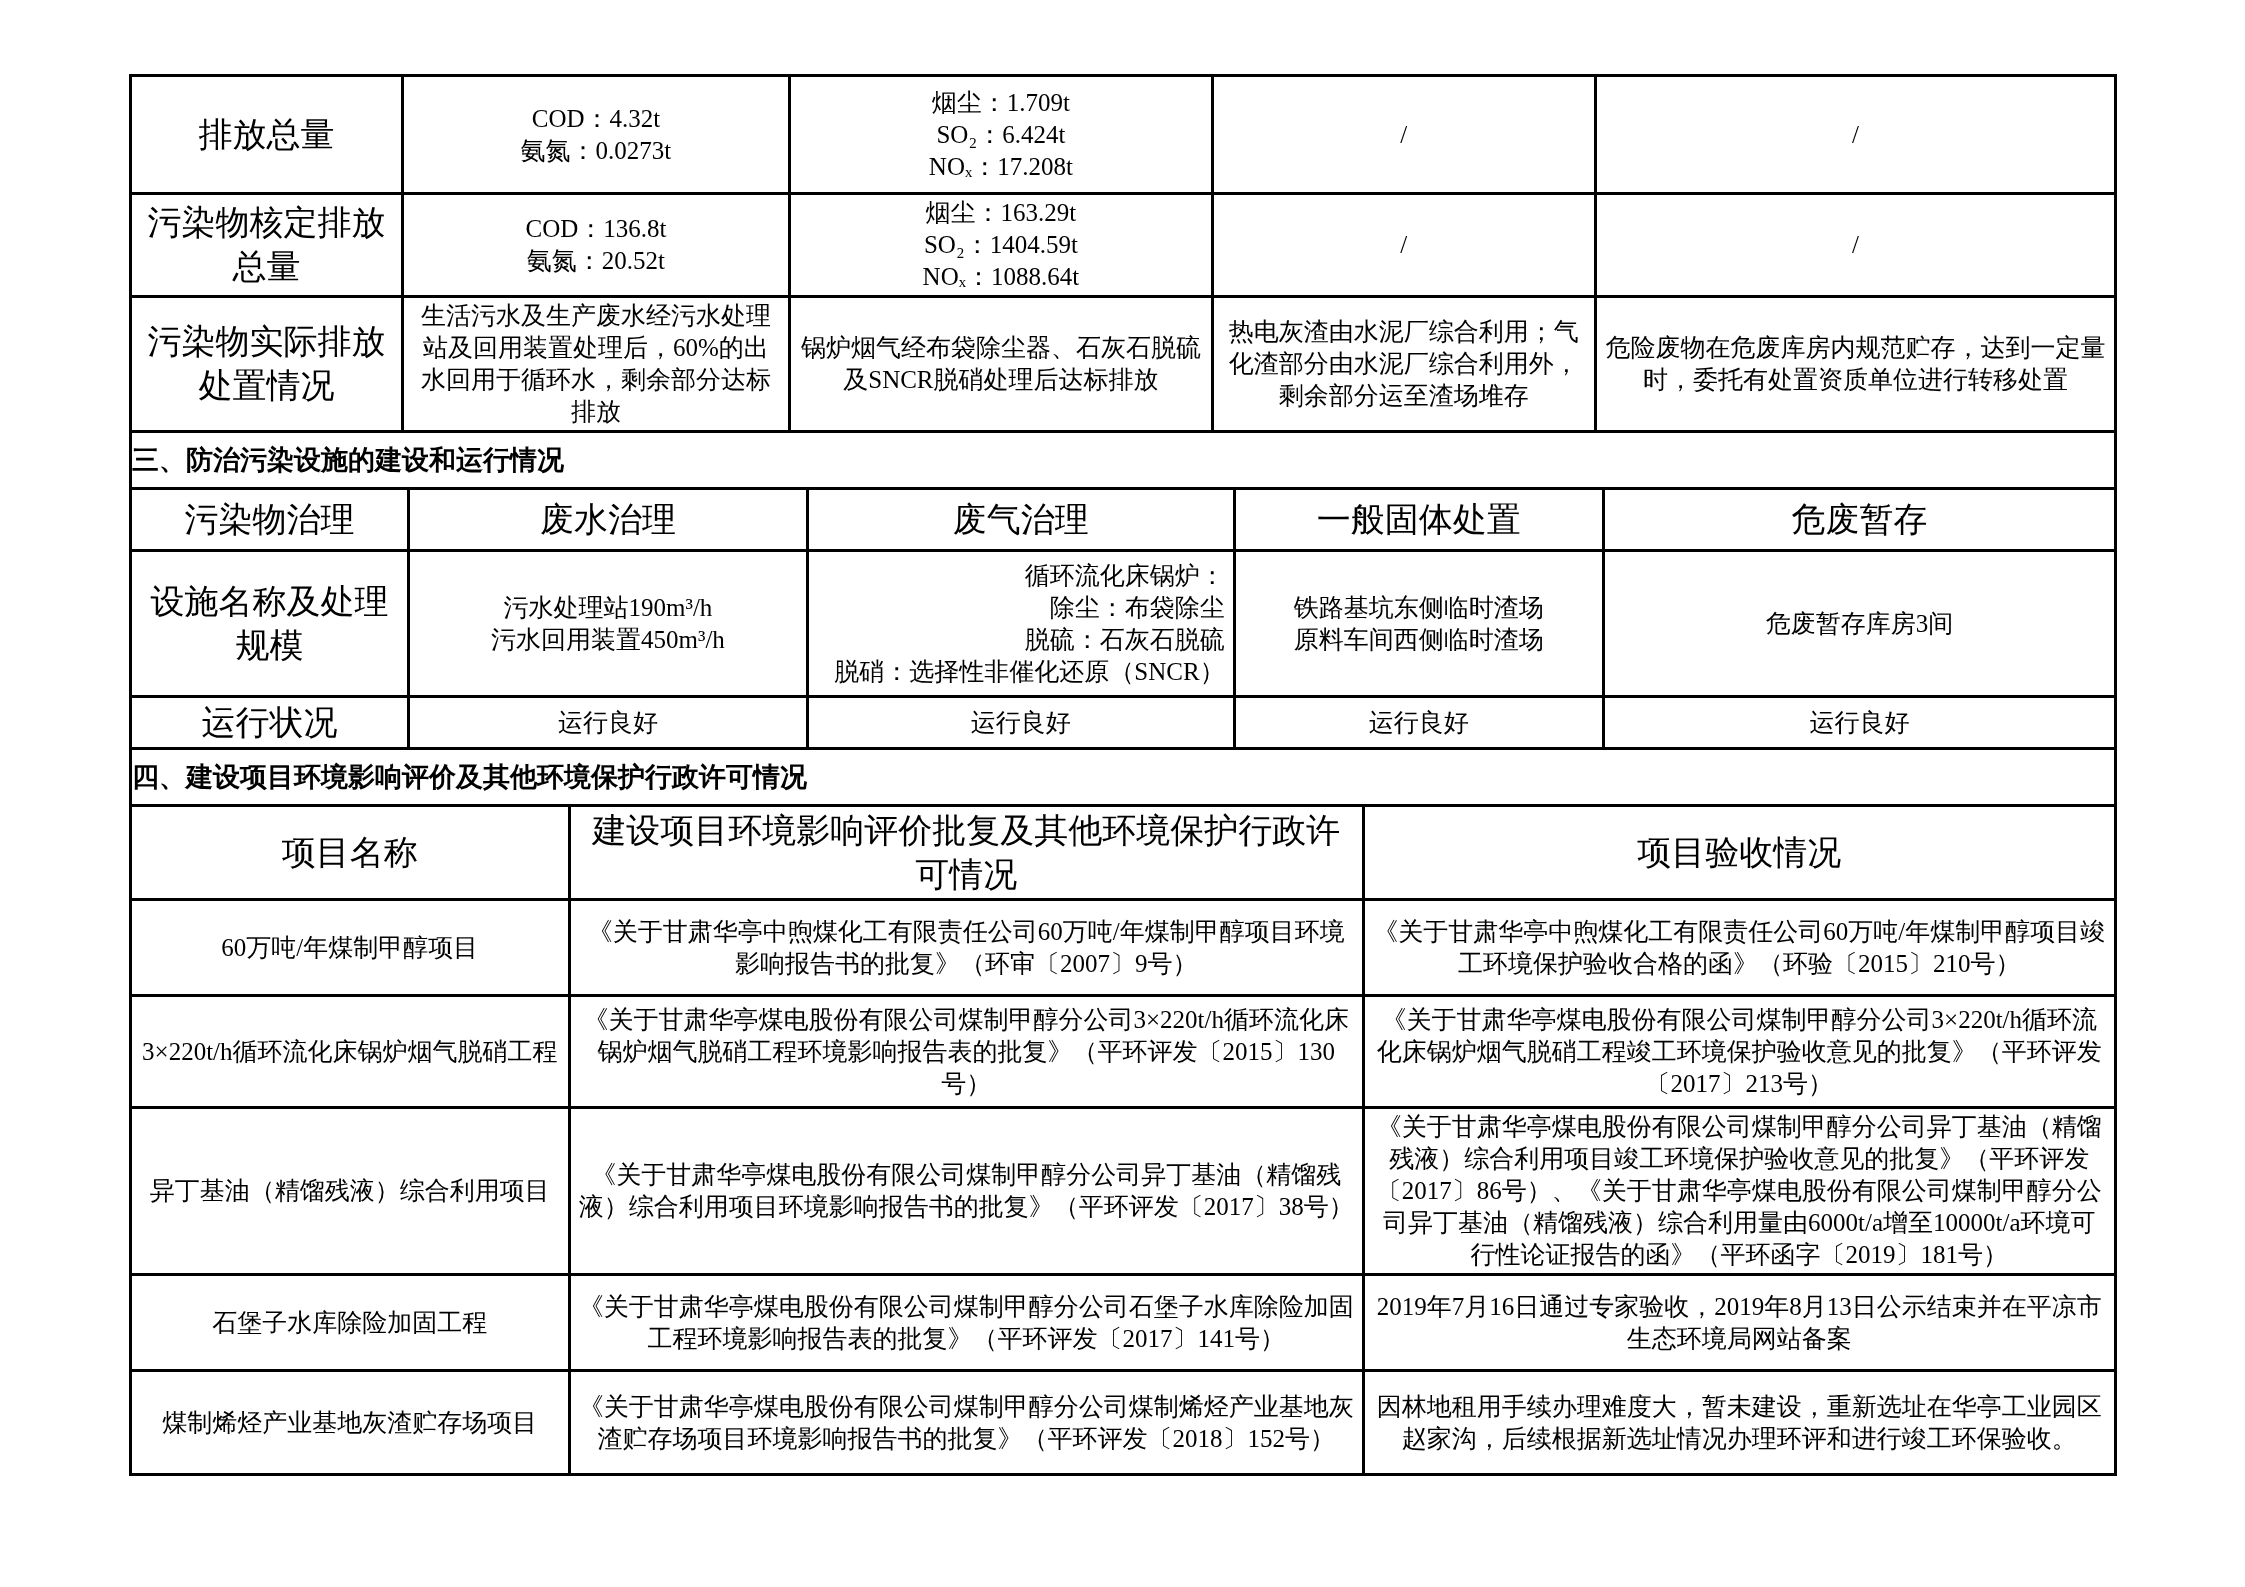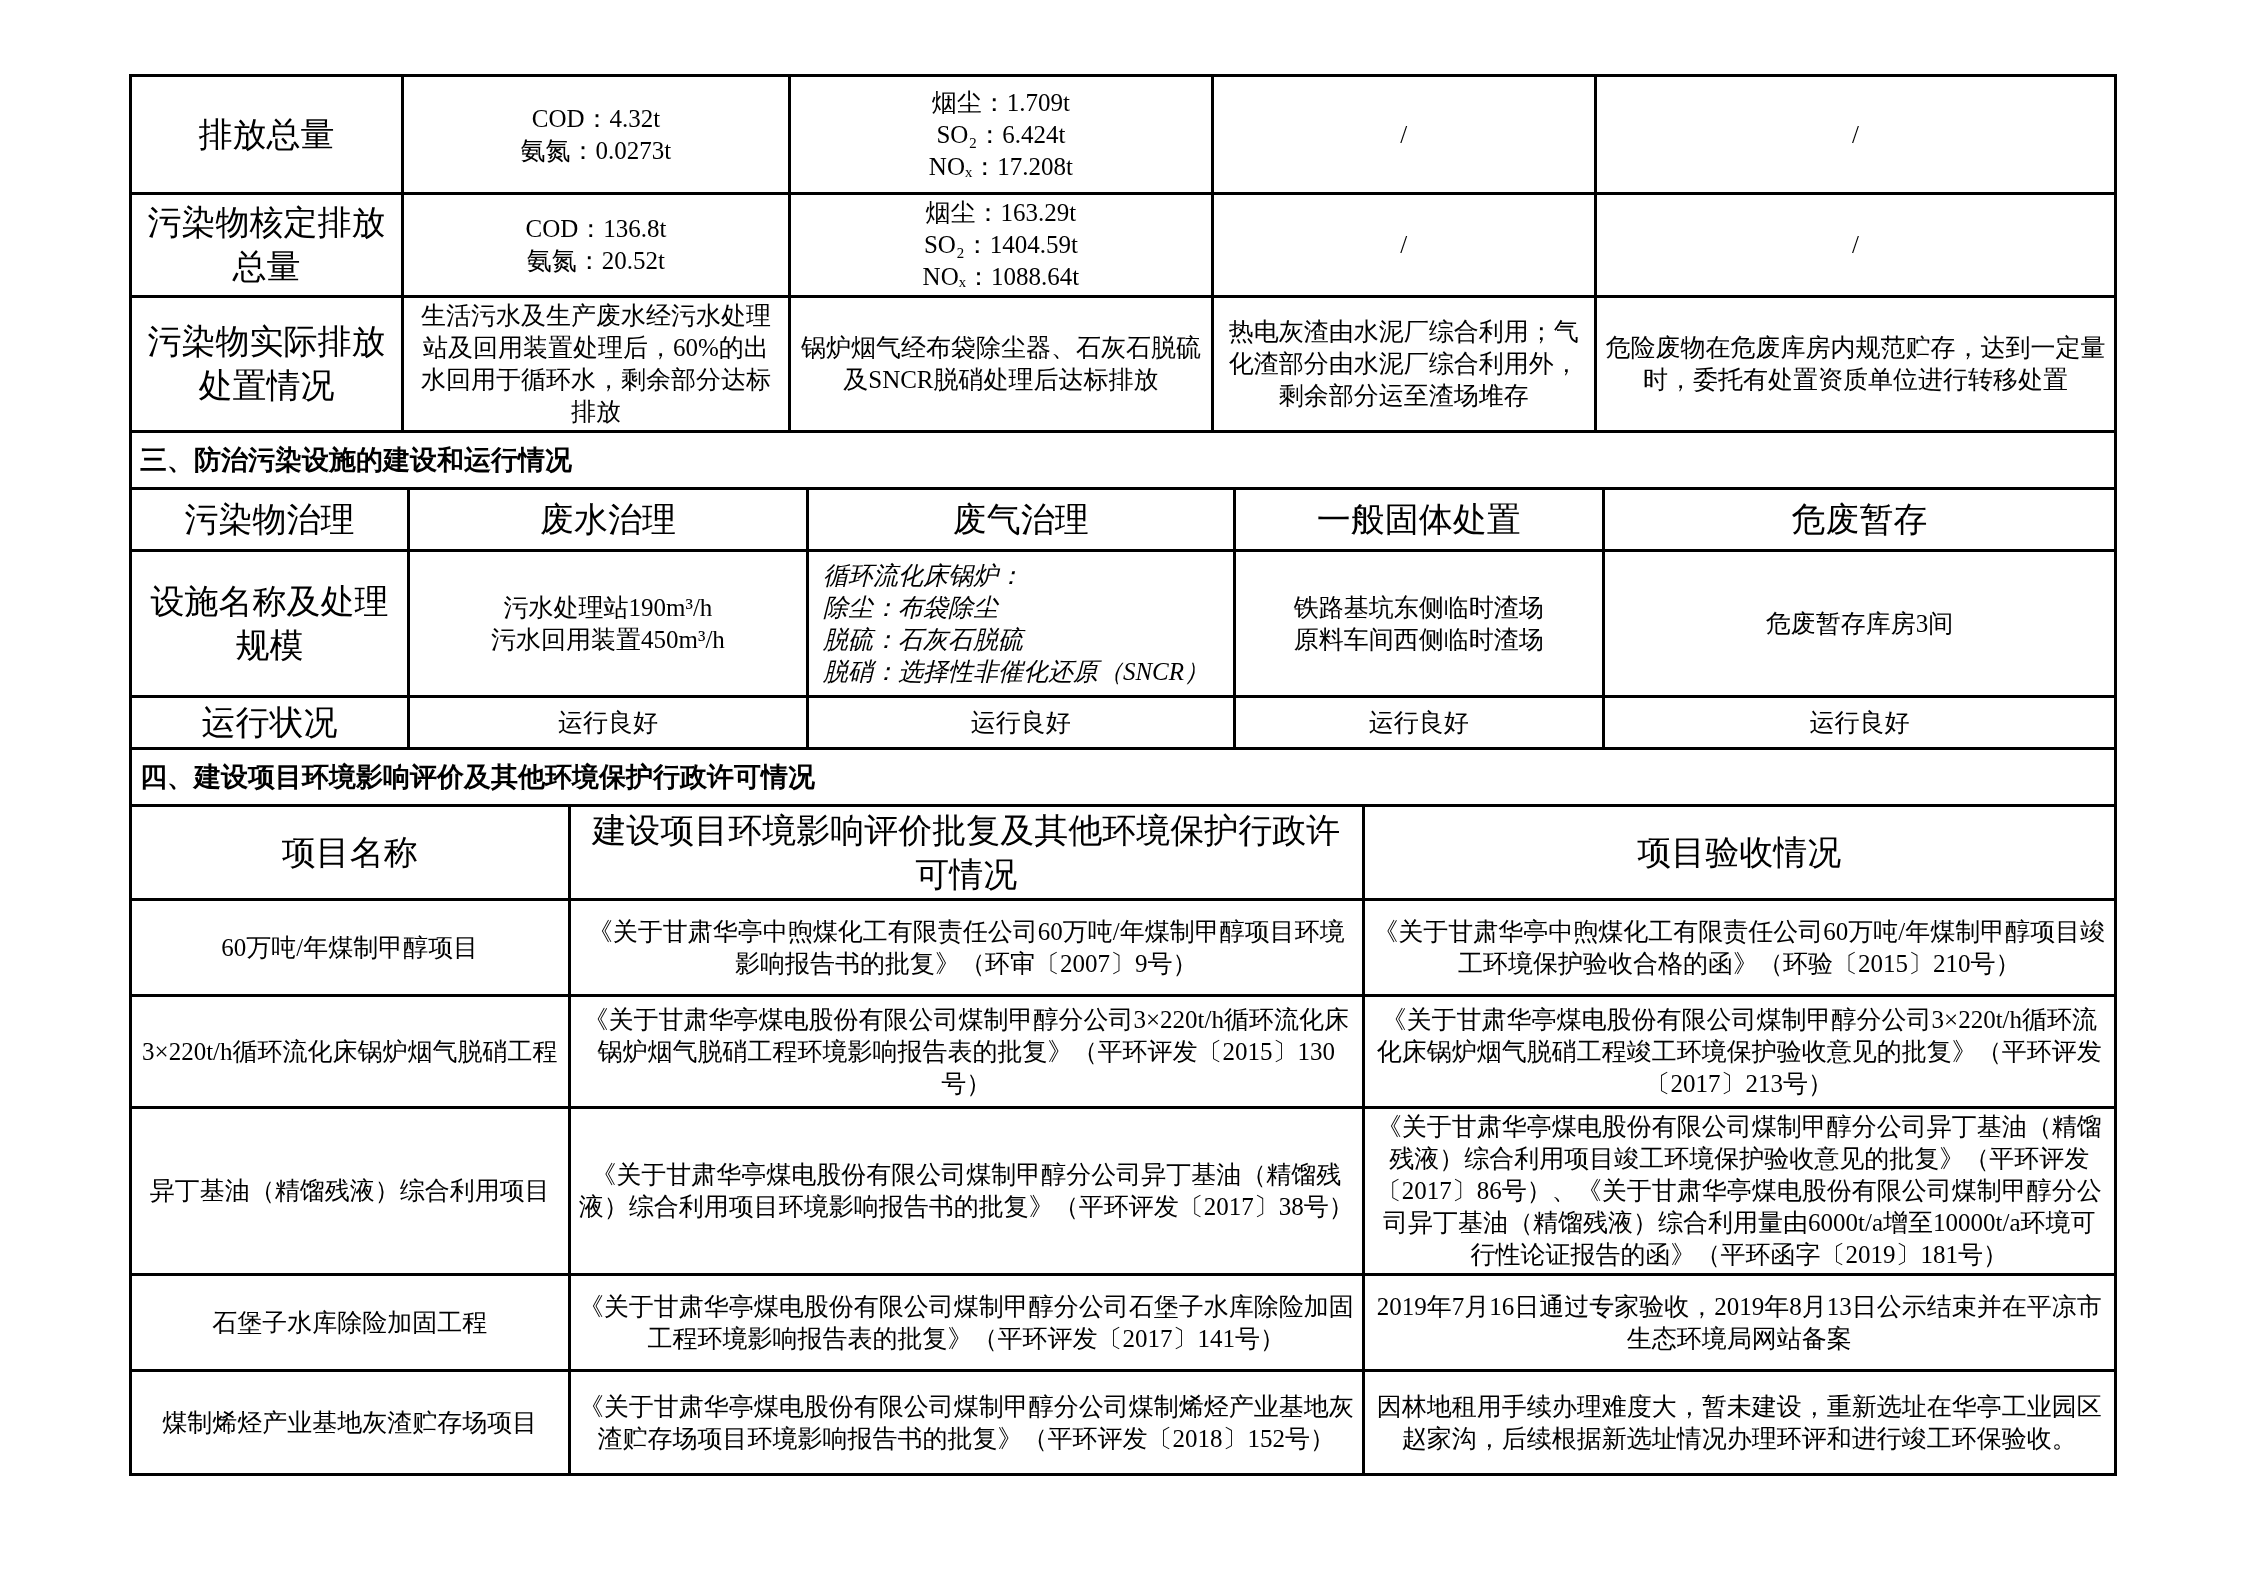--- a/index.html
+++ b/index.html
@@ -15,25 +15,25 @@
     border:3px solid #000;
     padding:2px 8px;
     vertical-align:middle;
     text-align:center;
     font-size:25px;
     line-height:1.28;
     word-break:break-all;
     font-weight:normal;
   }
   th,.lbl{font-weight:normal;font-size:34px;}
-  .al{text-align:left;padding-left:14px;font-style:italic;}
+  .al{text-align:right;padding-left:14px;}
   .bar{
     border:3px solid #000;margin-top:-3px;height:60px;
     display:flex;align-items:center;
-    font-weight:bold;font-size:27px;padding-left:8px;box-sizing:border-box;
+    font-weight:bold;font-size:27px;box-sizing:border-box;
     background:#fff;
   }
   
   #t1 tr:nth-child(1){height:118px;}
   #t1 tr:nth-child(2){height:70px;}
   #t1 tr:nth-child(3){height:80px;}
   #t1 tr:nth-child(4){height:112px;}
   #t1 tr:nth-child(5){height:116px;}
   #t2 tr:nth-child(1){height:62px;}
   #t2 tr:nth-child(2){height:146px;}

